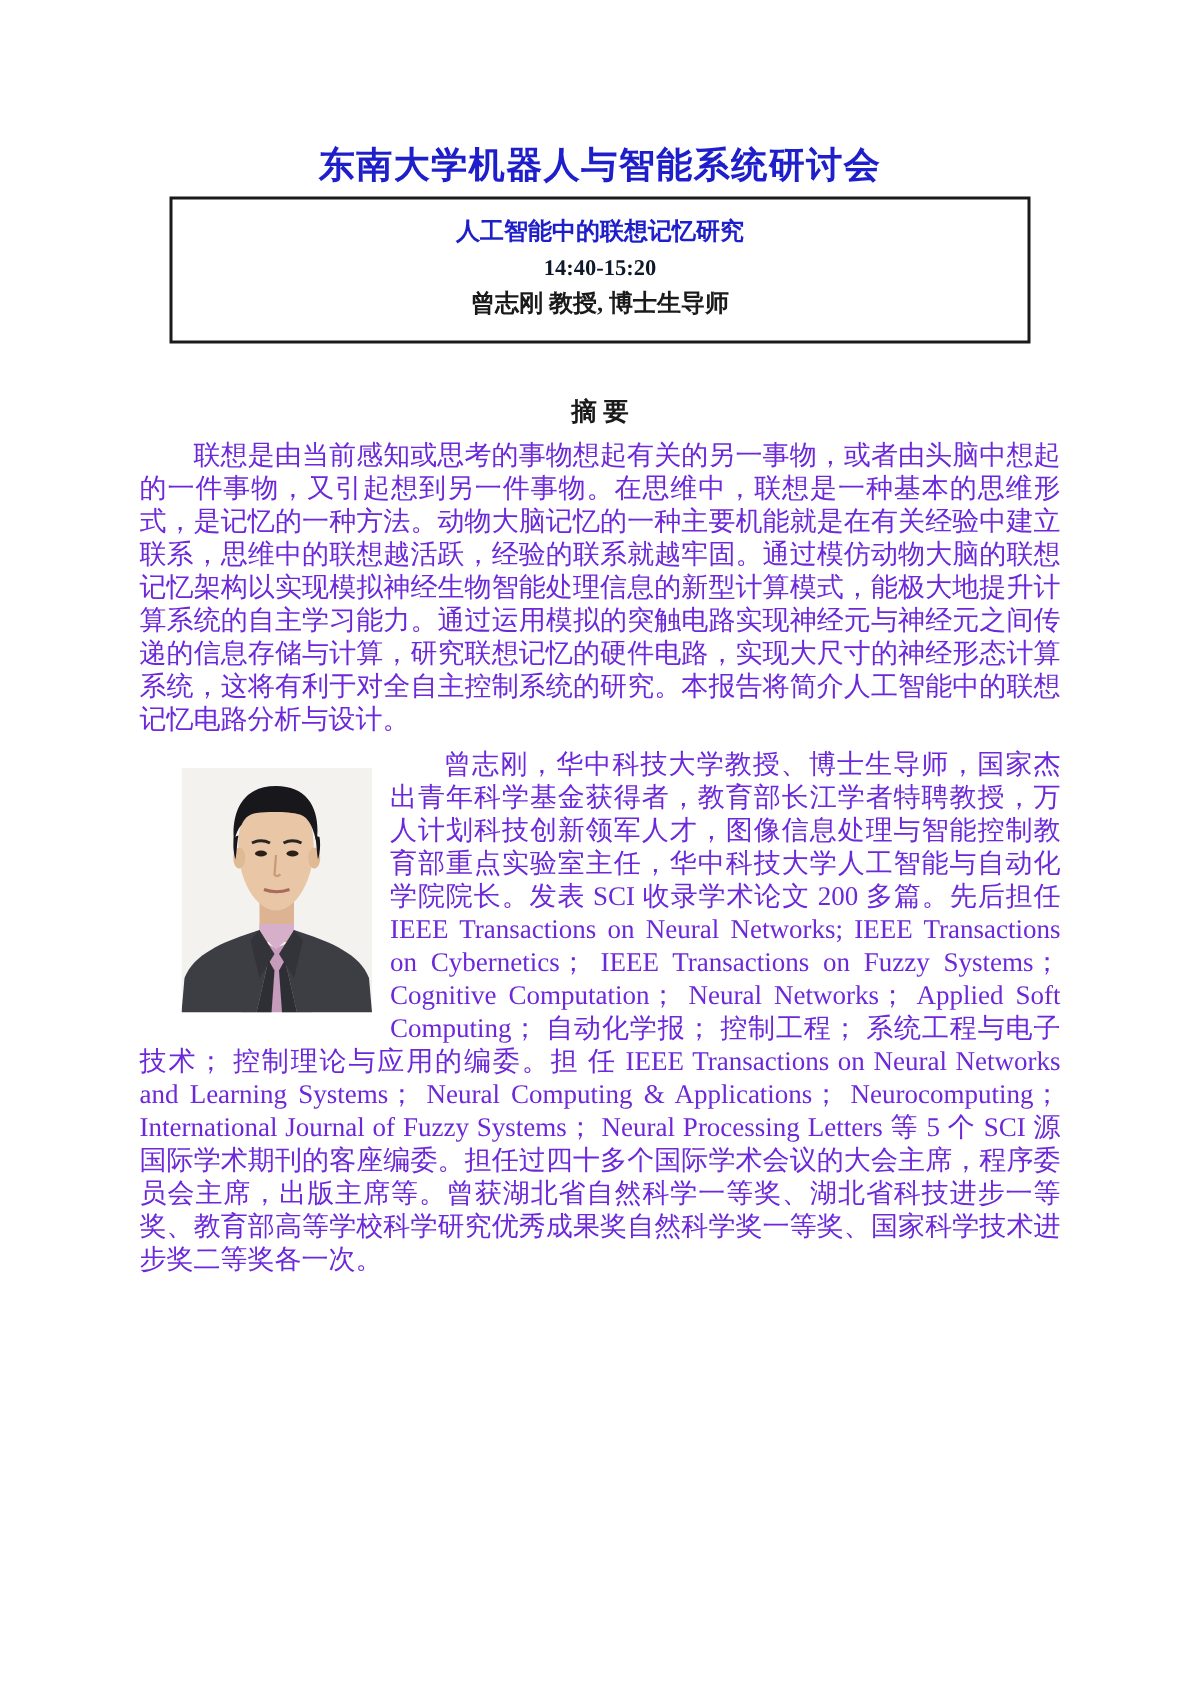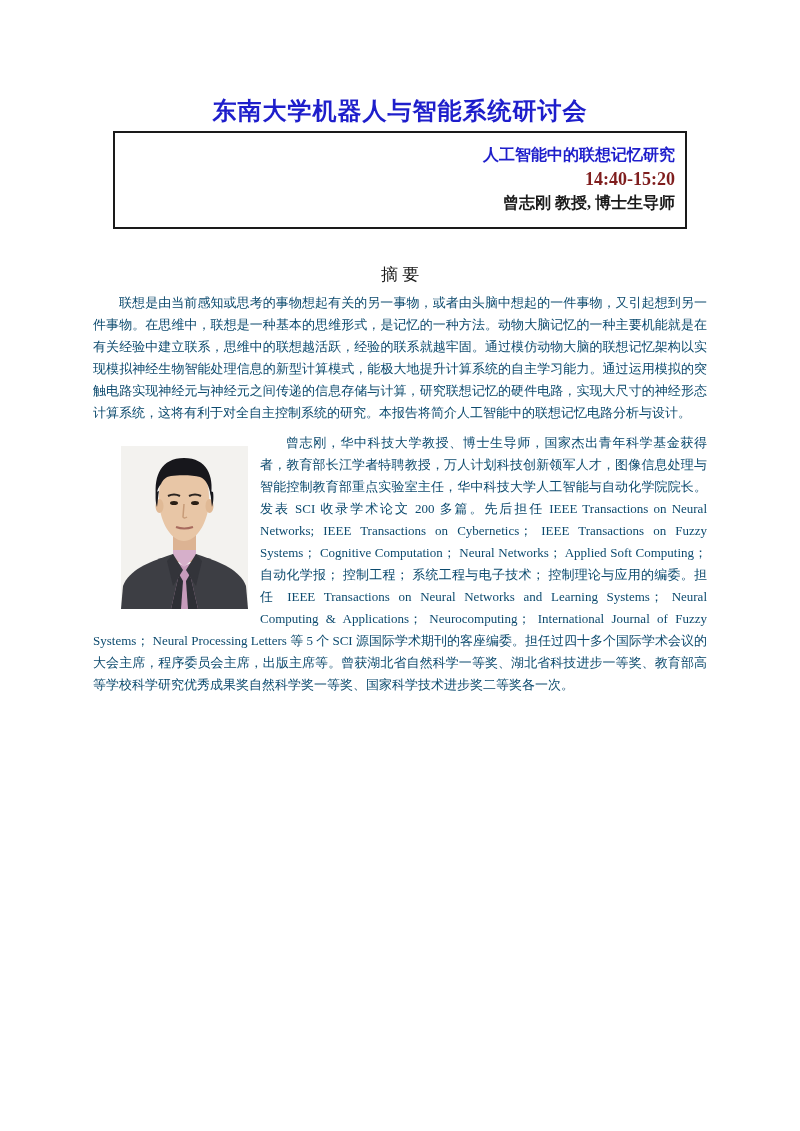--- a/index.html
+++ b/index.html
@@ -32,54 +32,53 @@
   }
   .session-box {
     margin: 6px 20px 0 20px;
     border: 2px solid #1a1a1a;
     padding: 8px 10px 10px 10px;
     text-align: center;
   }
   .box-line {
     margin: 4px 0;
     line-height: 20px;
-    text-align: right;
   }
   .talk-title {
     font-size: 16px;
     font-weight: bold;
     color: #1e1ecb;
   }
   .talk-time {
-    font-size: 18px;
+    font-size: 15px;
     font-weight: bold;
-    color: #7f1d1d;
+    color: #0f172a;
   }
   .talk-speaker {
     font-size: 16px;
     font-weight: bold;
     color: #1a1a1a;
   }
   .section-heading {
     margin: 0;
     text-align: center;
     font-size: 17px;
     line-height: 20px;
-    font-weight: normal;
+    font-weight: bold;
     color: #1a1a1a;
   }
   .abstract-heading { margin-top: 36px; }
   .speaker-heading  { margin-top: 28px; }
   .body-par {
     margin: 7px 0 0 0;
-    font-size: 13px;
+    font-size: 18px;
     line-height: 22px;
     text-align: justify;
     text-indent: 2em;
-    color: #0c4a6e;
+    color: #6d28d9;
   }
   .bio-wrap {
     margin-top: 8px;
   }
   .photo-float {
     float: left;
     width: 127px;
     height: 163px;
     margin: 14px 12px 6px 28px;
     display: block;

